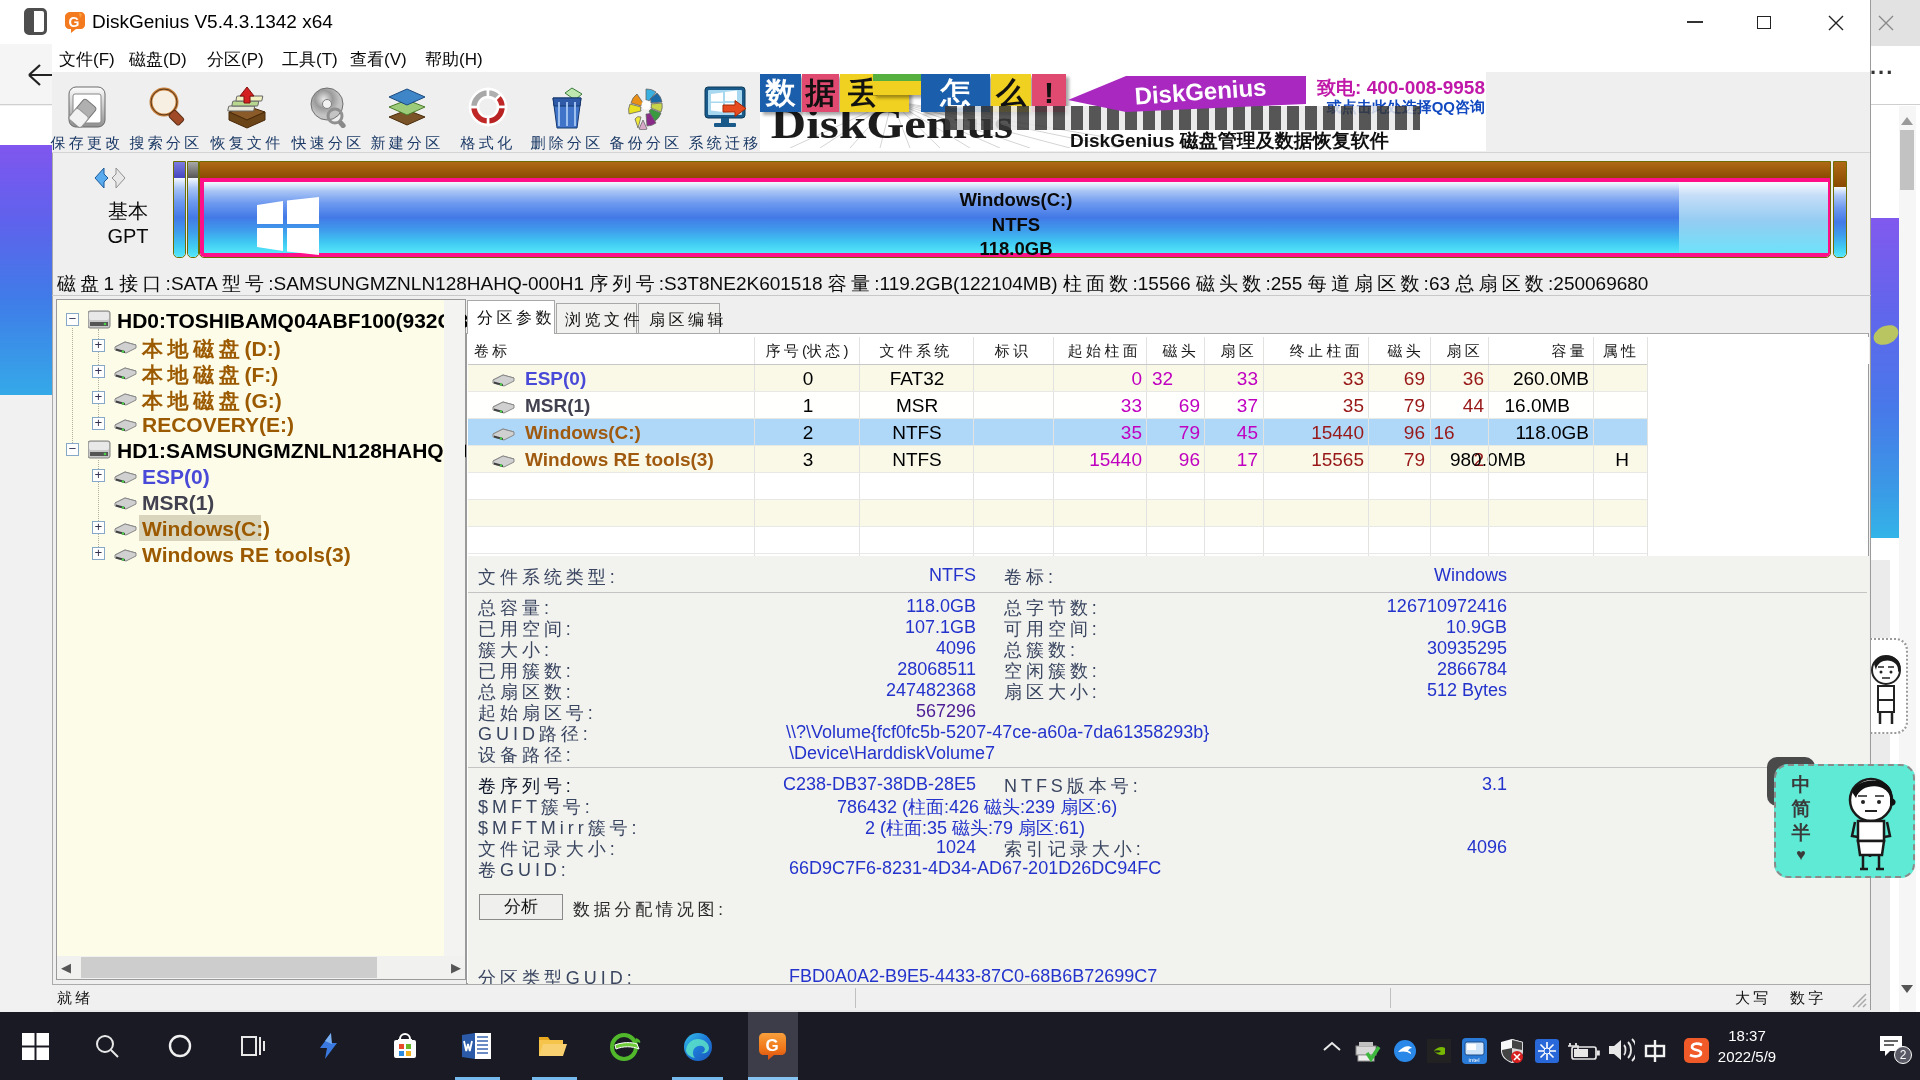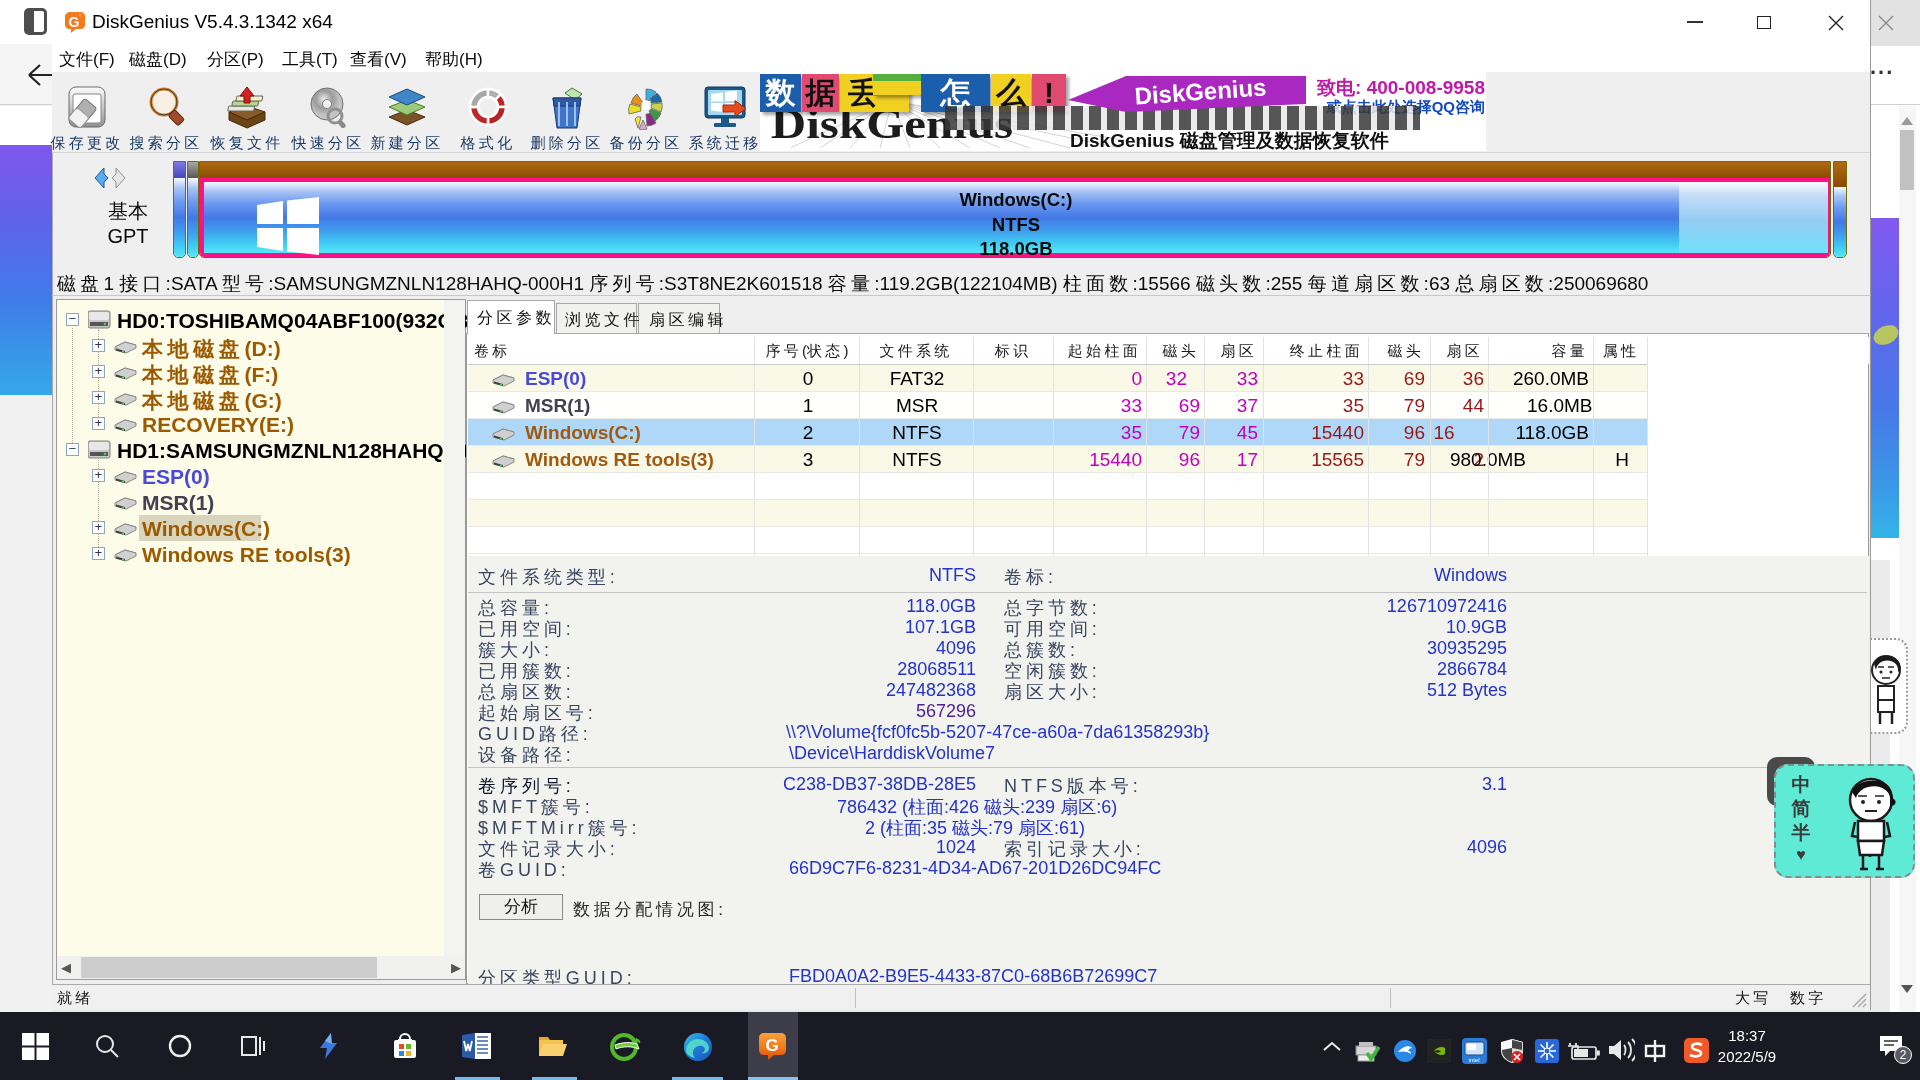--- a/index.html
+++ b/index.html
@@ -407,41 +407,41 @@
       <span class="hc" style="left:1001px;top:8px;width:120px;text-align:right;"><span class="k">容量</span></span>
       <span class="hc" style="left:1124px;top:8px;width:60px;text-align:center;"><span class="k">属性</span></span>
       <div class="rw" style="top:31px;background:#faf9e8">
       <svg class="pt" style="left:24px;top:4px;width:23px;height:20px">
               <use href="#pti"></use>
             </svg>
       <b class="c" style="left:57px;color:#4a4ad8">ESP(0)</b>
       <span class="c" style="left:290px;width:100px;text-align:center">0</span>
       <span class="c" style="left:389px;width:120px;text-align:center">FAT32</span>
       <span class="c" style="left:574px;width:100px;text-align:right;color:#c000c0">0</span>
-      <span class="c" style="left:639px;width:80px;text-align:right;color:#c000c0">32</span>
+      <span class="c" style="left:684px;width:80px;color:#c000c0">32</span>
       <span class="c" style="left:710px;width:80px;text-align:right;color:#c000c0">33</span>
       <span class="c" style="left:796px;width:100px;text-align:right;color:#981818">33</span>
       <span class="c" style="left:877px;width:80px;text-align:right;color:#981818">69</span>
       <span class="c" style="left:936px;width:80px;text-align:right;color:#981818">36</span>
       <span class="c" style="left:1001px;width:120px;text-align:right">260.0MB</span>
       </div>
       <div class="rw" style="top:58px;background:#fffffe">
       <svg class="pt" style="left:24px;top:4px;width:23px;height:20px">
               <use href="#pti"></use>
             </svg>
       <b class="c" style="left:57px;color:#41414f">MSR(1)</b>
       <span class="c" style="left:290px;width:100px;text-align:center">1</span>
       <span class="c" style="left:389px;width:120px;text-align:center">MSR</span>
       <span class="c" style="left:574px;width:100px;text-align:right;color:#c000c0">33</span>
       <span class="c" style="left:652px;width:80px;text-align:right;color:#c000c0">69</span>
       <span class="c" style="left:710px;width:80px;text-align:right;color:#c000c0">37</span>
       <span class="c" style="left:796px;width:100px;text-align:right;color:#981818">35</span>
       <span class="c" style="left:877px;width:80px;text-align:right;color:#981818">79</span>
       <span class="c" style="left:936px;width:80px;text-align:right;color:#981818">44</span>
-      <span class="c" style="left:1059px;width:120px;text-align:left">16.0MB</span>
+      <span class="c" style="left:982px;width:120px;text-align:right">16.0MB</span>
       </div>
       <div class="rw" style="top:85px;background:#aed7f8">
       <svg class="pt" style="left:24px;top:4px;width:23px;height:20px">
               <use href="#pti"></use>
             </svg>
       <b class="c" style="left:57px;color:#a05a10">Windows(C:)</b>
       <span class="c" style="left:290px;width:100px;text-align:center">2</span>
       <span class="c" style="left:389px;width:120px;text-align:center">NTFS</span>
       <span class="c" style="left:574px;width:100px;text-align:right;color:#c000c0">35</span>
       <span class="c" style="left:652px;width:80px;text-align:right;color:#c000c0">79</span>

